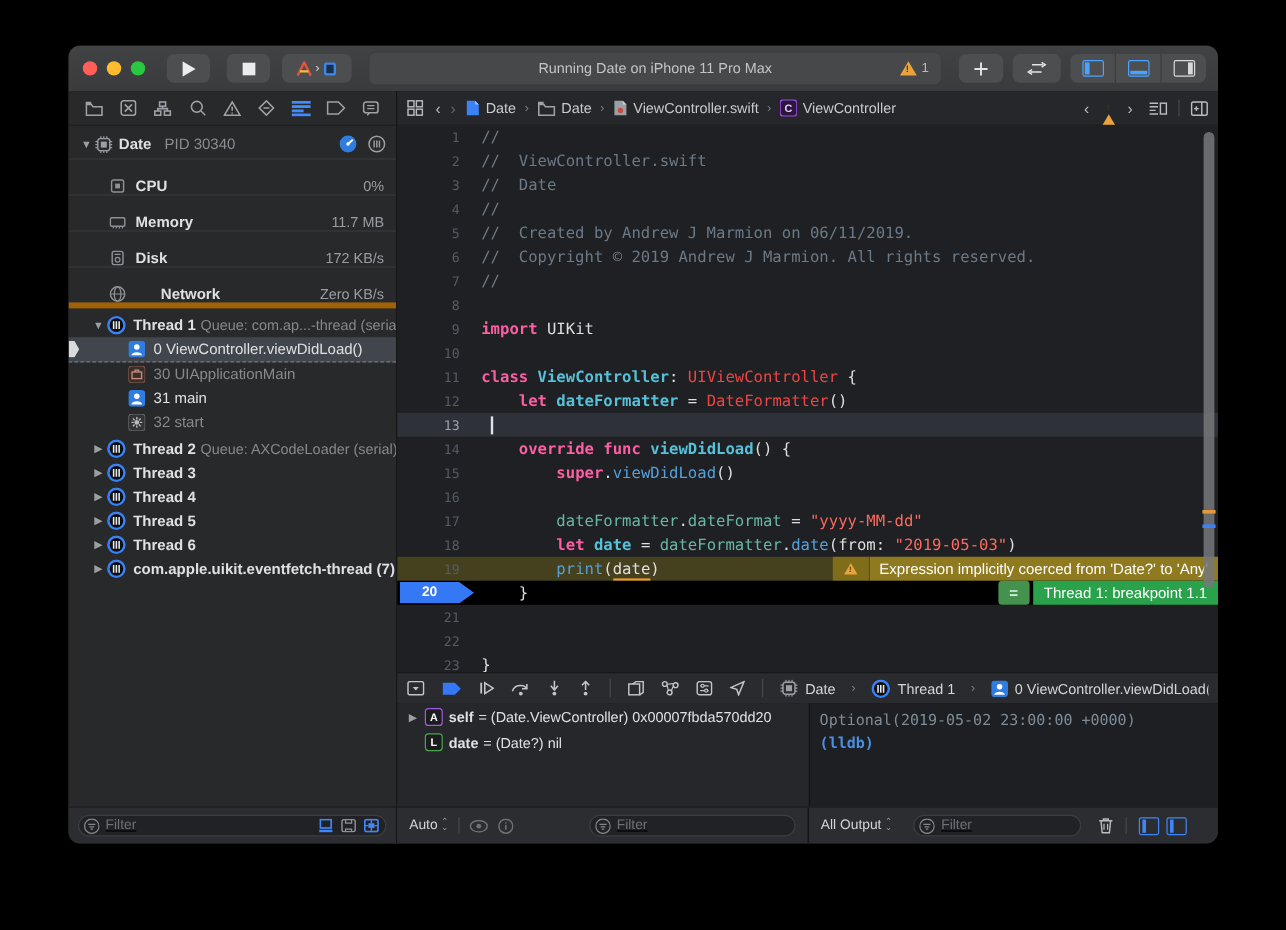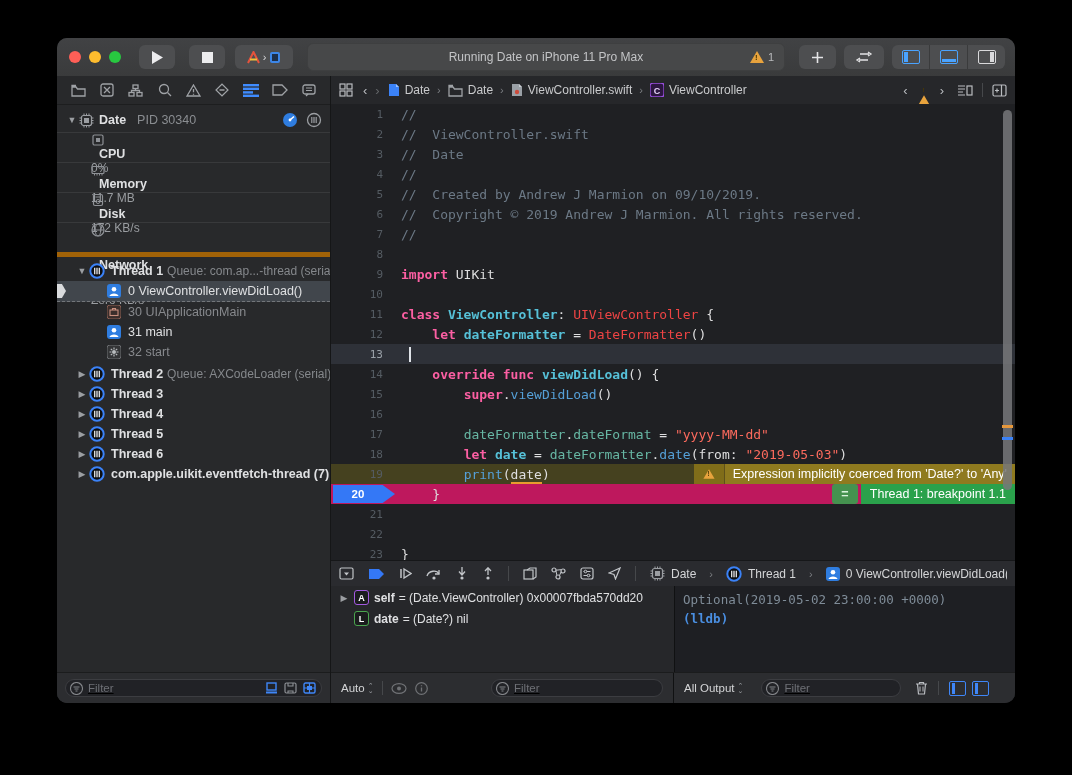--- a/index.html
+++ b/index.html
@@ -34,21 +34,21 @@
   .navigator{position:absolute;left:0;top:38px;width:273px;bottom:0;background:#28292b;border-right:1px solid #151617;}
   .editor-col{position:absolute;left:274px;top:38px;right:0;bottom:0;background:#1f2023;}
   
   .nav-tabs{height:28px;display:flex;align-items:center;justify-content:space-between;padding:0 10px;border-bottom:1px solid #1d1e1f;}
   .nav-tab{width:22px;height:20px;display:flex;align-items:center;justify-content:center;}
   .nav-content{position:absolute;top:28px;left:0;right:0;bottom:30px;overflow:hidden;font-size:12.5px;color:#dfe0e2;}
   .proc-row{height:24px;display:flex;align-items:center;padding:0 8px;margin-top:4px;}
   .tri{color:#9b9ea2;font-size:9px;width:14px;text-align:center;flex:none;}
   .proc-name{font-weight:bold;margin-left:5px;}
   .proc-pid{color:#8a8d91;margin-left:11px;flex:1;}
-  .gauge-row{height:29px;display:flex;align-items:flex-start;padding:0 10px 0 34px;border-top:1px solid #38393b;flex-direction:column;}
+  .gauge-row{height:29px;display:flex;align-items:flex-end;padding:0 10px 0 34px;border-top:1px solid #38393b;}
   .gauge-row:last-child{border-bottom:5px solid #a16207;gap:21px;}
   .gauge-label{margin-left:8px;flex:1;font-weight:bold;}
   .gauge-value{color:#9a9da1;font-size:12px;}
   .thread-row{height:20px;display:flex;align-items:center;padding-left:18px;position:relative;}
   .thread-label{margin-left:6px;font-weight:bold;white-space:nowrap;}
   .thread-sub{color:#85888c;margin-left:4px;white-space:nowrap;overflow:hidden;font-size:12px;}
   .frame-row{height:20px;display:flex;align-items:center;padding-left:50px;position:relative;}
   .frame-row.selected{background:#41464c;border-bottom:1px dashed #73767a;}
   .frame-row .fl{margin-left:7px;white-space:nowrap;}
   .frame-row.dim .fl{color:#87898d;}
@@ -61,21 +61,21 @@
   .crumb{display:flex;align-items:center;gap:5px;}
   .jb-right{margin-left:auto;display:flex;align-items:center;gap:9px;}
   .chev{color:#b9bcc0;font-size:13px;}
   .chev.dim{color:#636669;}
   .vsep{width:1px;height:14px;background:#46484b;}
   
   .code-area{position:absolute;top:28px;left:0;right:0;height:456px;background:#1f2023;overflow:hidden;}
   .code-row{height:20px;display:flex;align-items:center;position:relative;}
   .code-row.current{background:#2e3138;}
   .code-row.warning{background:#45411f;}
-  .code-row.breakpoint{background:#be185d;}
+  .code-row.breakpoint{background:#000000;}
   .ln{width:52px;flex:none;text-align:right;color:#555c63;font-family:"DejaVu Sans Mono",monospace;font-size:11px;}
   .current .ln{color:#9aa1a8;}
   .code-text{font-family:"DejaVu Sans Mono",monospace;font-size:13px;white-space:pre;padding-left:18px;}
   .tk-kw{color:#fc5fa3;font-weight:bold}.tk-pl{color:#dfdfe0}.tk-cm{color:#6c7986}
   .tk-str{color:#fc6a5d}.tk-decl{color:#56c1d8;font-weight:bold}.tk-type{color:#ef4444}
   .tk-call{color:#55a0d8}.tk-prop{color:#67b7a4}
   .tk-uwarn{color:#dfdfe0;border-bottom:2px solid #e89c2e}
   .cursor{display:inline-block;width:1.5px;height:15px;background:#dfe3e8;margin-left:8px;vertical-align:middle;}
   .bp-badge{position:absolute;left:2px;top:1px;width:62px;height:18px;background:#3478f6;
     clip-path:polygon(0 0,80% 0,100% 50%,80% 100%,0 100%);color:#fff;font-weight:bold;font-size:11.5px;
@@ -551,21 +551,21 @@
           <div class="code-row">
             <span class="ln">3</span>
             <span class="code-text"><span class="tk-cm">//  Date</span></span>
           </div>
           <div class="code-row">
             <span class="ln">4</span>
             <span class="code-text"><span class="tk-cm">//</span></span>
           </div>
           <div class="code-row">
             <span class="ln">5</span>
-            <span class="code-text"><span class="tk-cm">//  Created by Andrew J Marmion on 09/10/2019.</span></span>
+            <span class="code-text"><span class="tk-cm">//  Created by Andrew J Marmion on 06/11/2019.</span></span>
           </div>
           <div class="code-row">
             <span class="ln">6</span>
             <span class="code-text"><span class="tk-cm">//  Copyright © 2019 Andrew J Marmion. All rights reserved.</span></span>
           </div>
           <div class="code-row">
             <span class="ln">7</span>
             <span class="code-text"><span class="tk-cm">//</span></span>
           </div>
           <div class="code-row">

